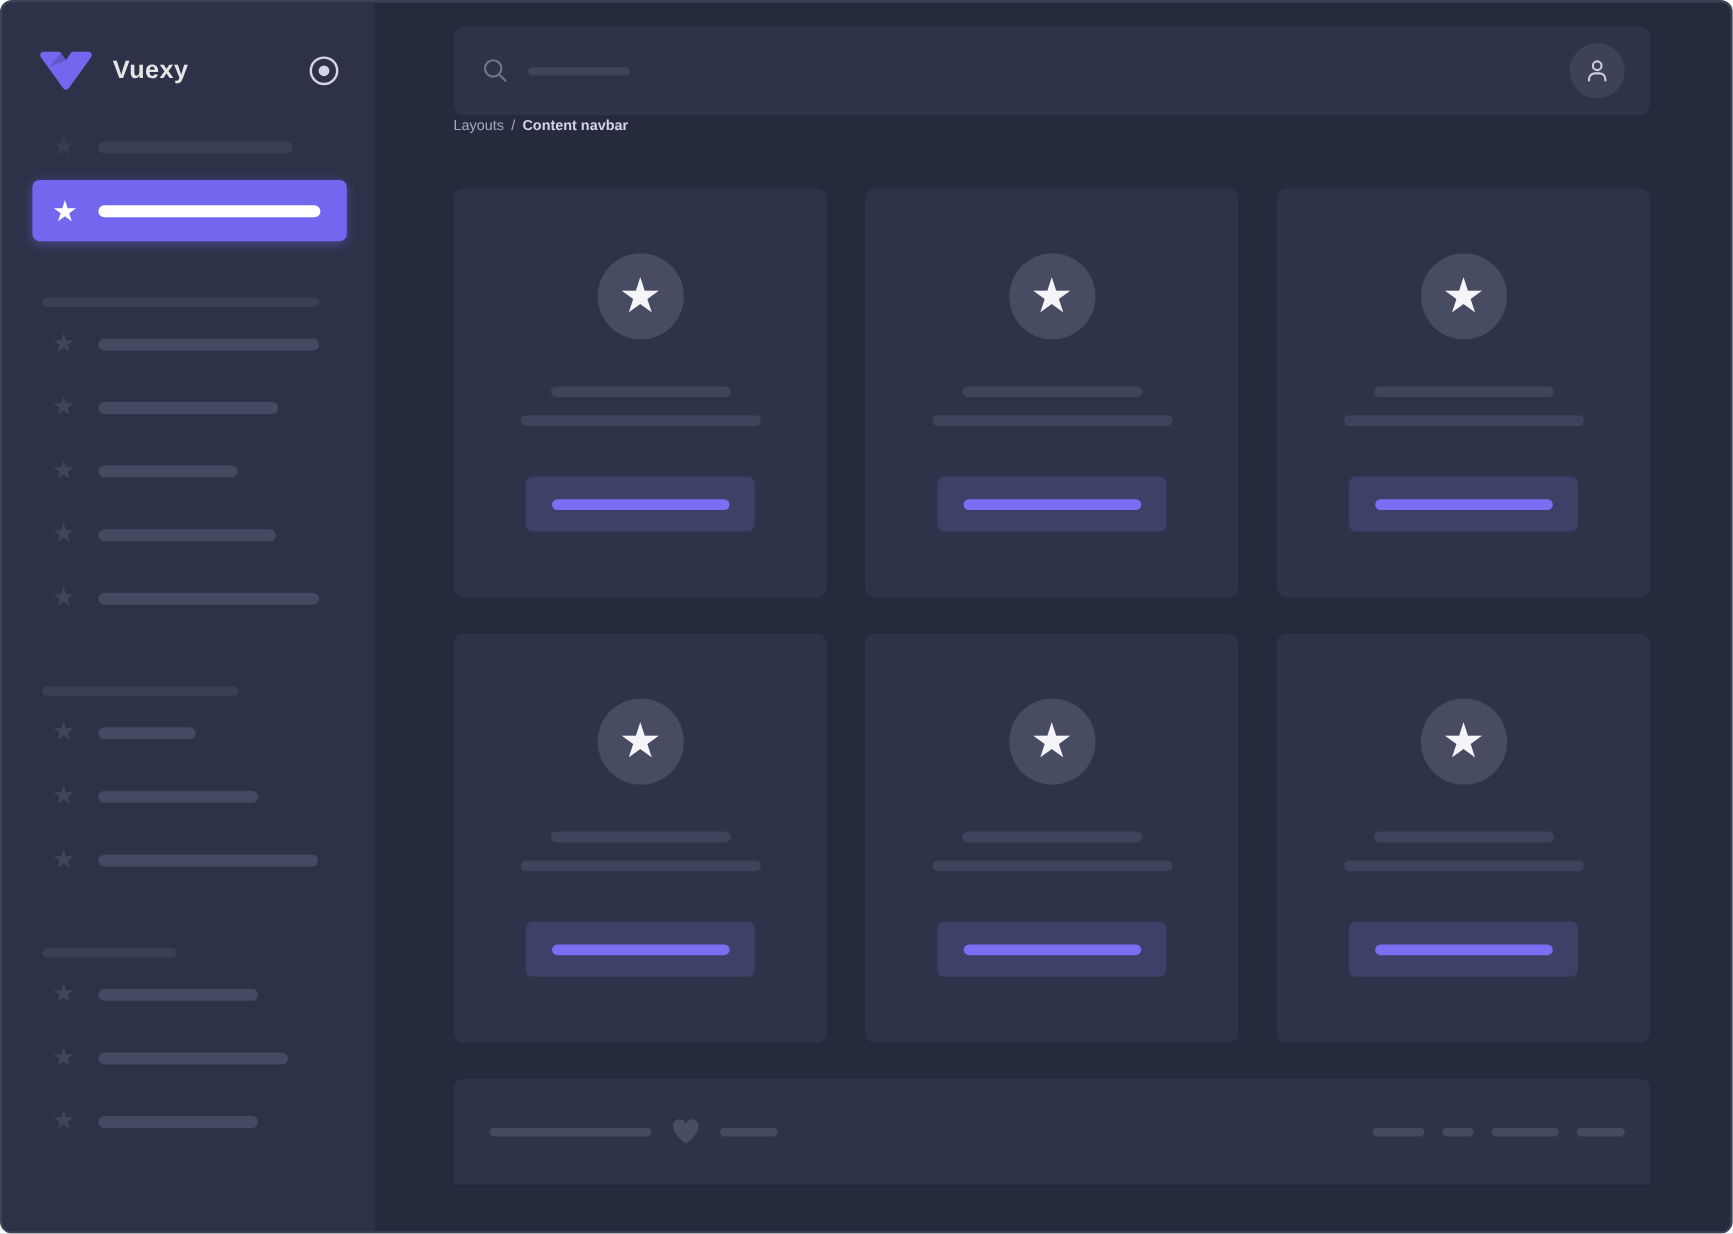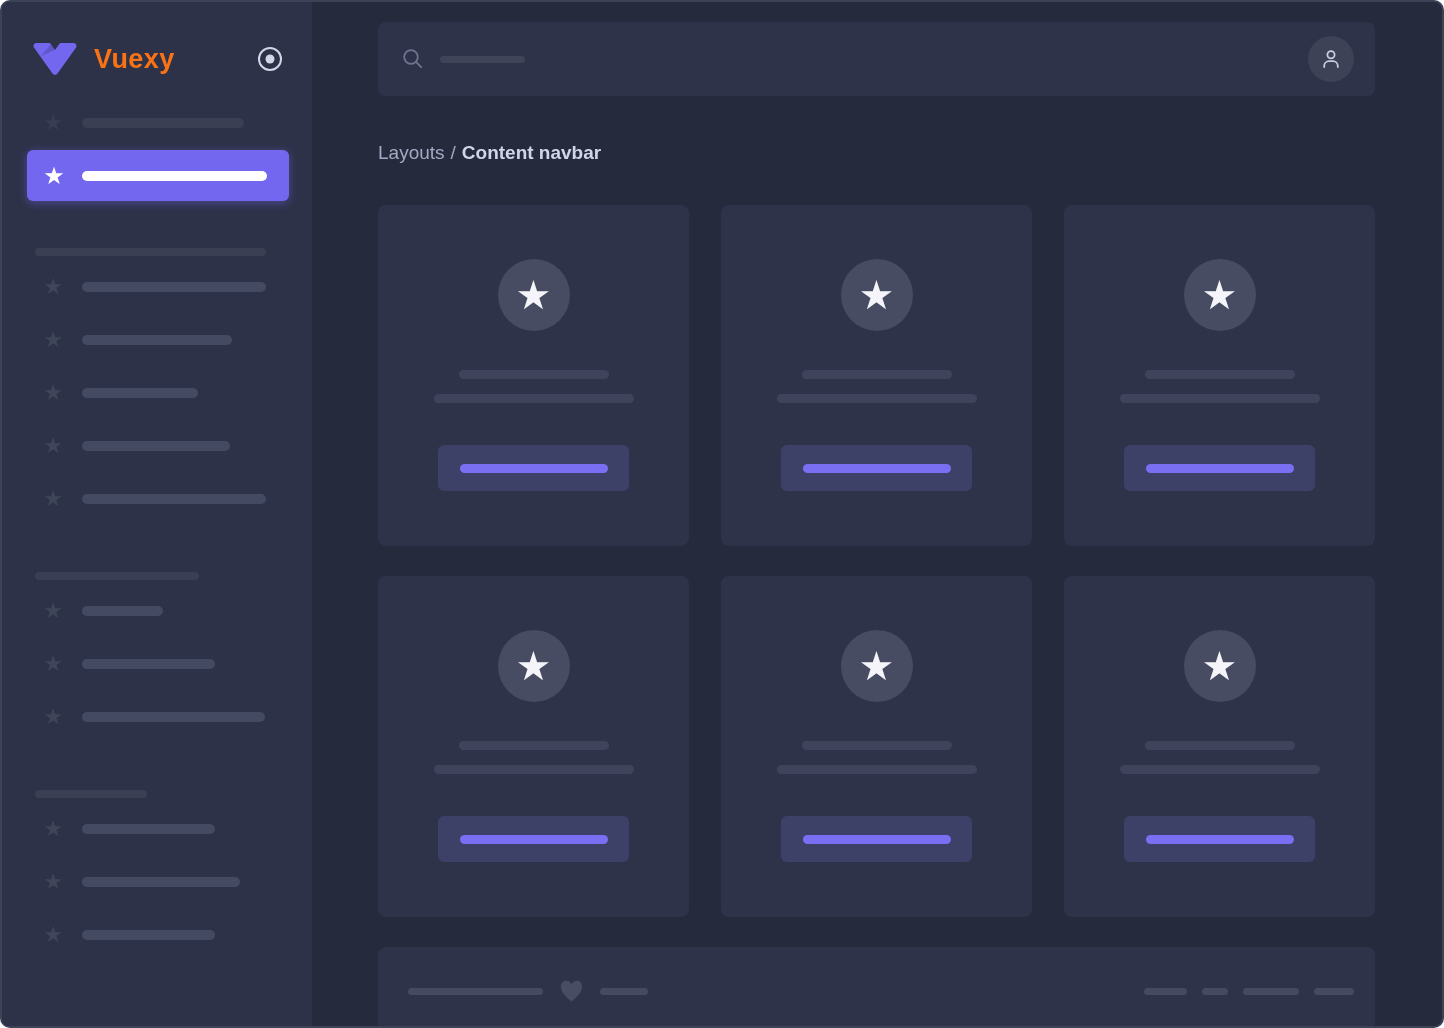--- a/index.html
+++ b/index.html
@@ -8,21 +8,21 @@
   .page {
     position:relative; width:1444px; height:1028px;
     background:#252a3d; border:2px solid #3d4357; border-radius:10px;
     overflow:hidden; display:flex;
   }
 
   
   .sidebar { width:310px; min-width:310px; height:100%; background:#2d3248; padding-top:40px; }
   .sidebar-header { display:flex; align-items:center; height:34px; padding:0 29px 0 30px; }
   .logo-mark svg { width:46px; height:32px; display:block; }
-  .logo-text { font-size:27px; font-weight:700; color:#f97316; margin-left:16px; letter-spacing:.4px; flex:1; }
+  .logo-text { font-size:21px; font-weight:700; color:#e5e5e5; margin-left:16px; letter-spacing:.4px; flex:1; }
   .pin-toggle { width:26px; height:26px; cursor:pointer; }
   .pin-toggle svg { width:26px; height:26px; display:block; }
 
   .nav { margin-top:36px; }
   .nav-row { display:flex; align-items:center; height:22px; padding-left:40px; }
   .nav-row .star {
     width:22px; text-align:center; font-size:22px; line-height:22px;
     color:#404659; font-family:"DejaVu Sans","Liberation Sans",sans-serif;
   }
   .nav-row .row-bar { margin-left:18px; height:10px; border-radius:5px; background:#444a61; }
@@ -53,21 +53,21 @@
   }
   .search-box { display:flex; align-items:center; cursor:text; flex:1; height:100%; }
   .search-box svg { width:22px; height:22px; display:block; }
   .search-bar { height:7px; border-radius:3.5px; background:#3f4459; margin-left:16px; }
   .avatar {
     width:46px; height:46px; border-radius:50%; background:#3d4257;
     display:flex; align-items:center; justify-content:center; cursor:pointer;
   }
   .avatar svg { width:24px; height:24px; display:block; }
 
-  .breadcrumb { margin-top:48px; font-size:19px; line-height:17px; color:#a4a9c3; }
+  .breadcrumb { font-size:12px; line-height:17px; color:#a4a9c3; }
   .breadcrumb .crumb-parent { cursor:pointer; }
   .breadcrumb .crumb-sep { margin:0 6px; }
   .breadcrumb .crumb-current { color:#d2d5ea; font-weight:700; }
 
   .grid { margin-top:44px; display:grid; grid-template-columns:repeat(3,1fr); gap:30px 32px; }
   .card {
     height:341px; background:#2f3349; border-radius:8px;
     display:flex; flex-direction:column; align-items:center; padding-top:54px;
   }
   .card-circle {

